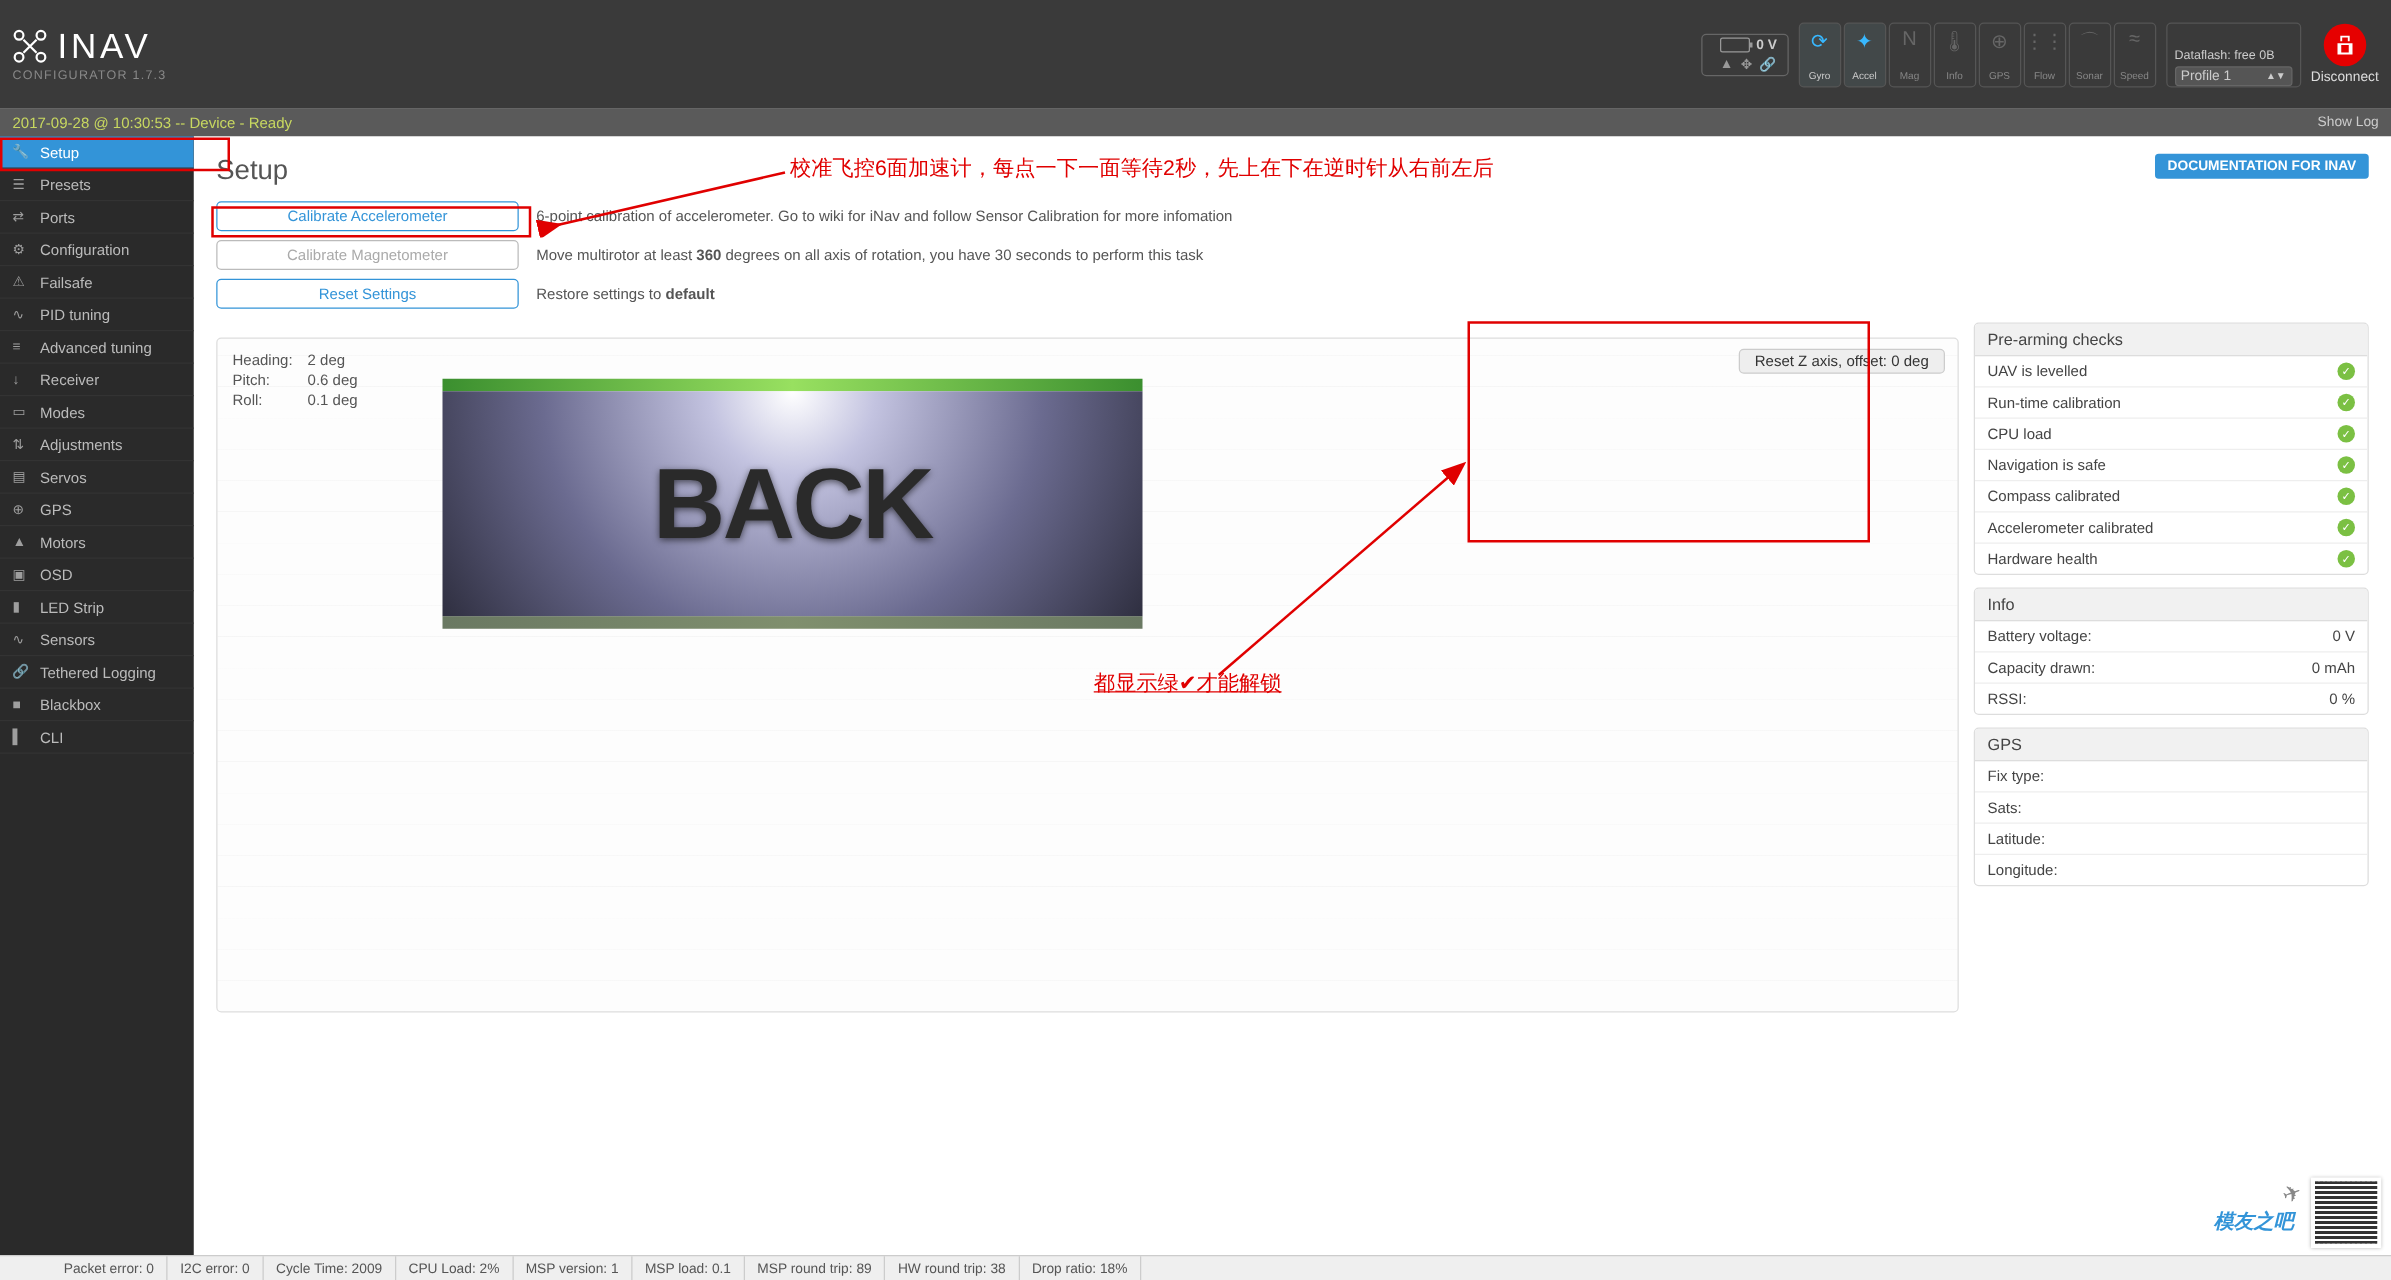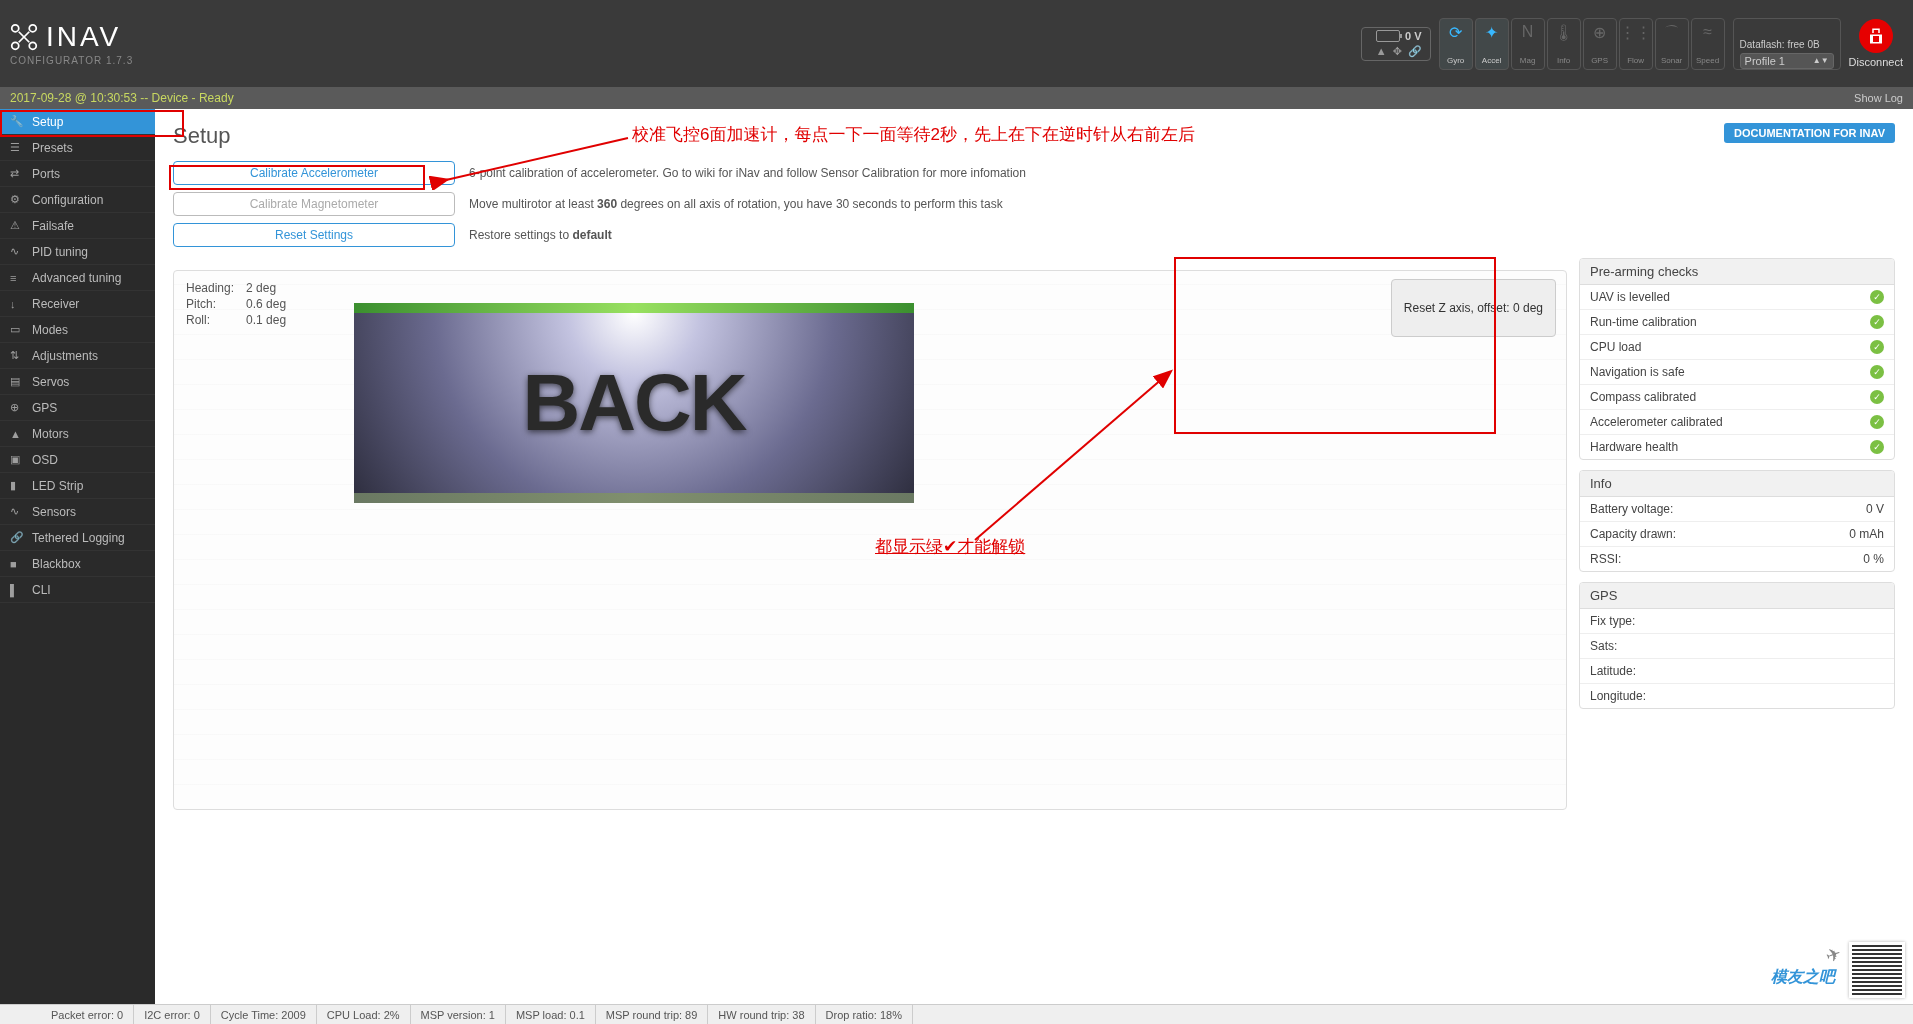--- a/index.html
+++ b/index.html
@@ -55,32 +55,32 @@
 .sidebar-item.active { background:#3394d8; color:#fff; }
 .sidebar-item .side-icon { width:14px; margin-right:8px; font-size:11px; opacity:.8; }
 
 
 .main { position:absolute; top:109px; left:155px; right:0; bottom:20px; padding:14px 18px; overflow:hidden; }
 .page-title { font-size:22px; color:#555; font-weight:400; margin-bottom:10px; }
 
 .doc-link { position:absolute; top:14px; right:18px; background:#3394d8; color:#fff; font-size:11px; font-weight:bold; padding:4px 10px; border-radius:3px; }
 
 .calib-row { height:27px; display:flex; align-items:center; margin-bottom:4px; }
-.calib-btn { width:282px; height:24px; border:1px solid #3394d8; background:#fff; color:#3394d8; font-size:12px; border-radius:4px; display:flex; align-items:center; justify-content:center; cursor:pointer; margin-right:14px; }
+.calib-btn { width:242px; height:24px; border:1px solid #3394d8; background:#fff; color:#3394d8; font-size:12px; border-radius:4px; display:flex; align-items:center; justify-content:center; cursor:pointer; margin-right:14px; }
 .calib-btn.disabled { border-color:#bbb; color:#aaa; cursor:default; }
 .calib-desc { font-size:12px; color:#555; }
 .calib-desc b { font-weight:bold; }
 
 .workspace { display:flex; gap:12px; margin-top:10px; }
 .model-panel { flex:1; border:1px solid #ddd; border-radius:4px; padding:10px; position:relative; background:repeating-linear-gradient(0deg,#fdfdfd,#fdfdfd 24px,#f4f4f4 25px),repeating-linear-gradient(90deg,transparent,transparent 24px,#f4f4f4 25px); height:540px;margin-top:12px; }
 
 .attitude { position:absolute; top:8px; left:10px; font-size:12px; color:#555; }
 .attitude table td:first-child { padding-right:10px; }
 
-.reset-z { position:absolute; top:8px; right:10px; background:#eee; border:1px solid #ccc; border-radius:4px; padding:21px 12px; font-size:12px; color:#333; cursor:pointer; }
+.reset-z { position:absolute; top:8px; right:10px; background:#eee; border:1px solid #ccc; border-radius:4px; padding:2px 12px; font-size:12px; color:#333; cursor:pointer; }
 
 .model-img { position:absolute; top:32px; left:180px; width:560px; height:192px; }
 .model-img .top-bar { height:10px; background:linear-gradient(90deg,#3b8f2f,#98e060,#3b8f2f); }
 .model-img .body { height:180px; background:radial-gradient(circle at 50% 0%,#fff 0%,#c3c3e0 20%,#6b6b90 60%,#2f2f40 100%); position:relative; display:flex; align-items:center; justify-content:center; }
 .model-img .back-text { font-size:80px; font-weight:900; color:#2a2a2a; letter-spacing:-2px; text-shadow:0 2px 6px rgba(0,0,0,.6); font-family:Arial Black,sans-serif; }
 .model-img .underside { height:10px; background:linear-gradient(90deg,#2b4020,#4a6030,#2b4020); opacity:.7; }
 
 .side-panel { width:316px; display:flex; flex-direction:column; gap:10px; }
 .panel { border:1px solid #ddd; border-radius:4px; overflow:hidden; }
 .panel-header { background:#f1f1f1; padding:5px 10px; font-size:13px; color:#444; border-bottom:1px solid #ddd; }

